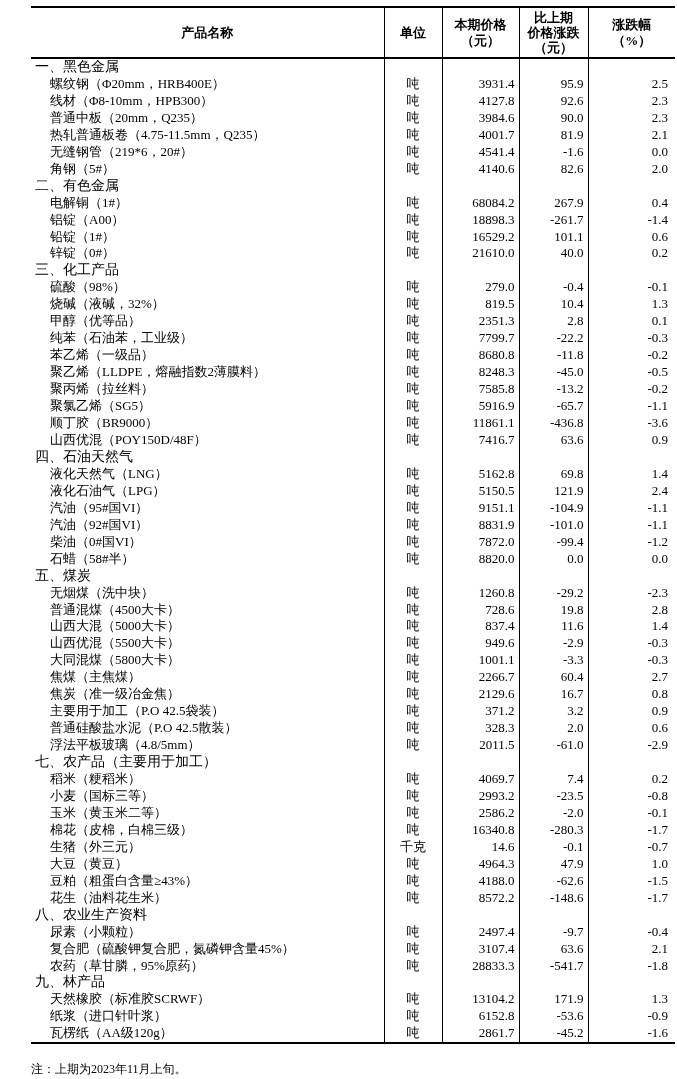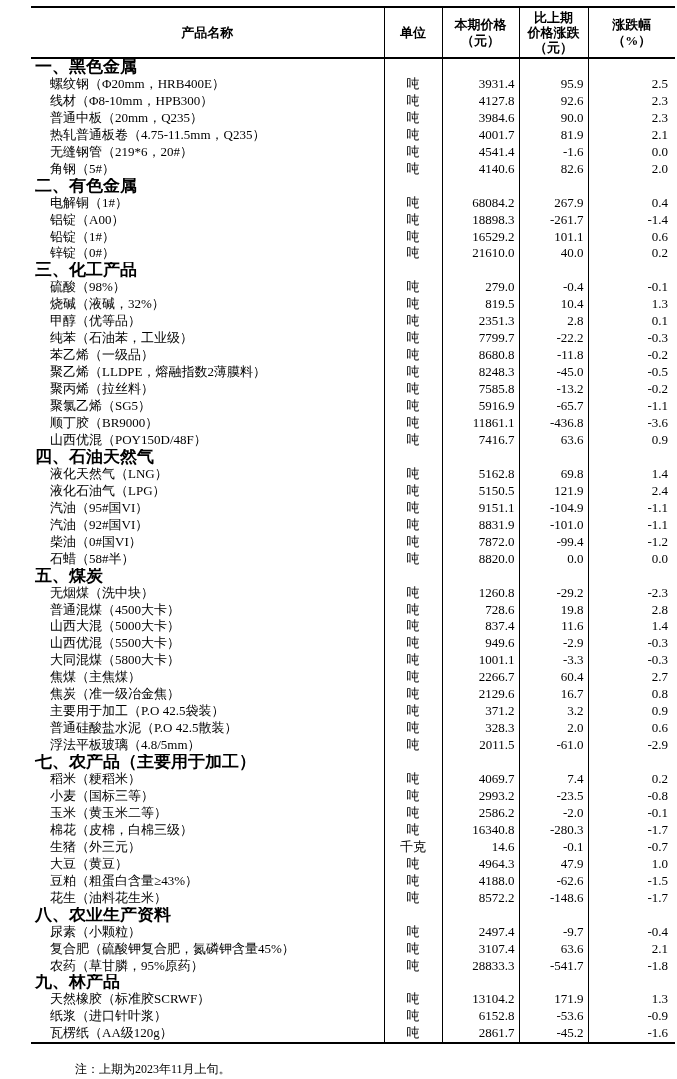--- a/index.html
+++ b/index.html
@@ -41,35 +41,34 @@
     font-size: 13px;
     height: 16.95px;
     line-height: 16.95px;
     padding: 0;
     white-space: nowrap;
     overflow: hidden;
     vertical-align: middle;
   }
   .c2, .c3, .c4, .c5 { border-left: 1px solid #000; }
   td.cat {
-    font-weight: bold;
+    font-weight: normal;
     padding-left: 4px;
-    font-size: 17px;
+    font-size: 14px;
   }
   td.name { padding-left: 19px; margin-top: 32px; }
   td.unit { text-align: center; }
   td.num  { text-align: right; padding-right: 4px; }
   td.pct  { padding-right: 7px; }
   .footnote {
     position: absolute;
     left: 31px;
     top: 1061px;
     font-size: 12px;
     color: #000;
-    margin-left: 44px;
   }
 </style>
 </head>
 <body>
 
 <div class="page">
   <table class="price-table">
     <colgroup>
       <col style="width:353px">
       <col style="width:58px">

